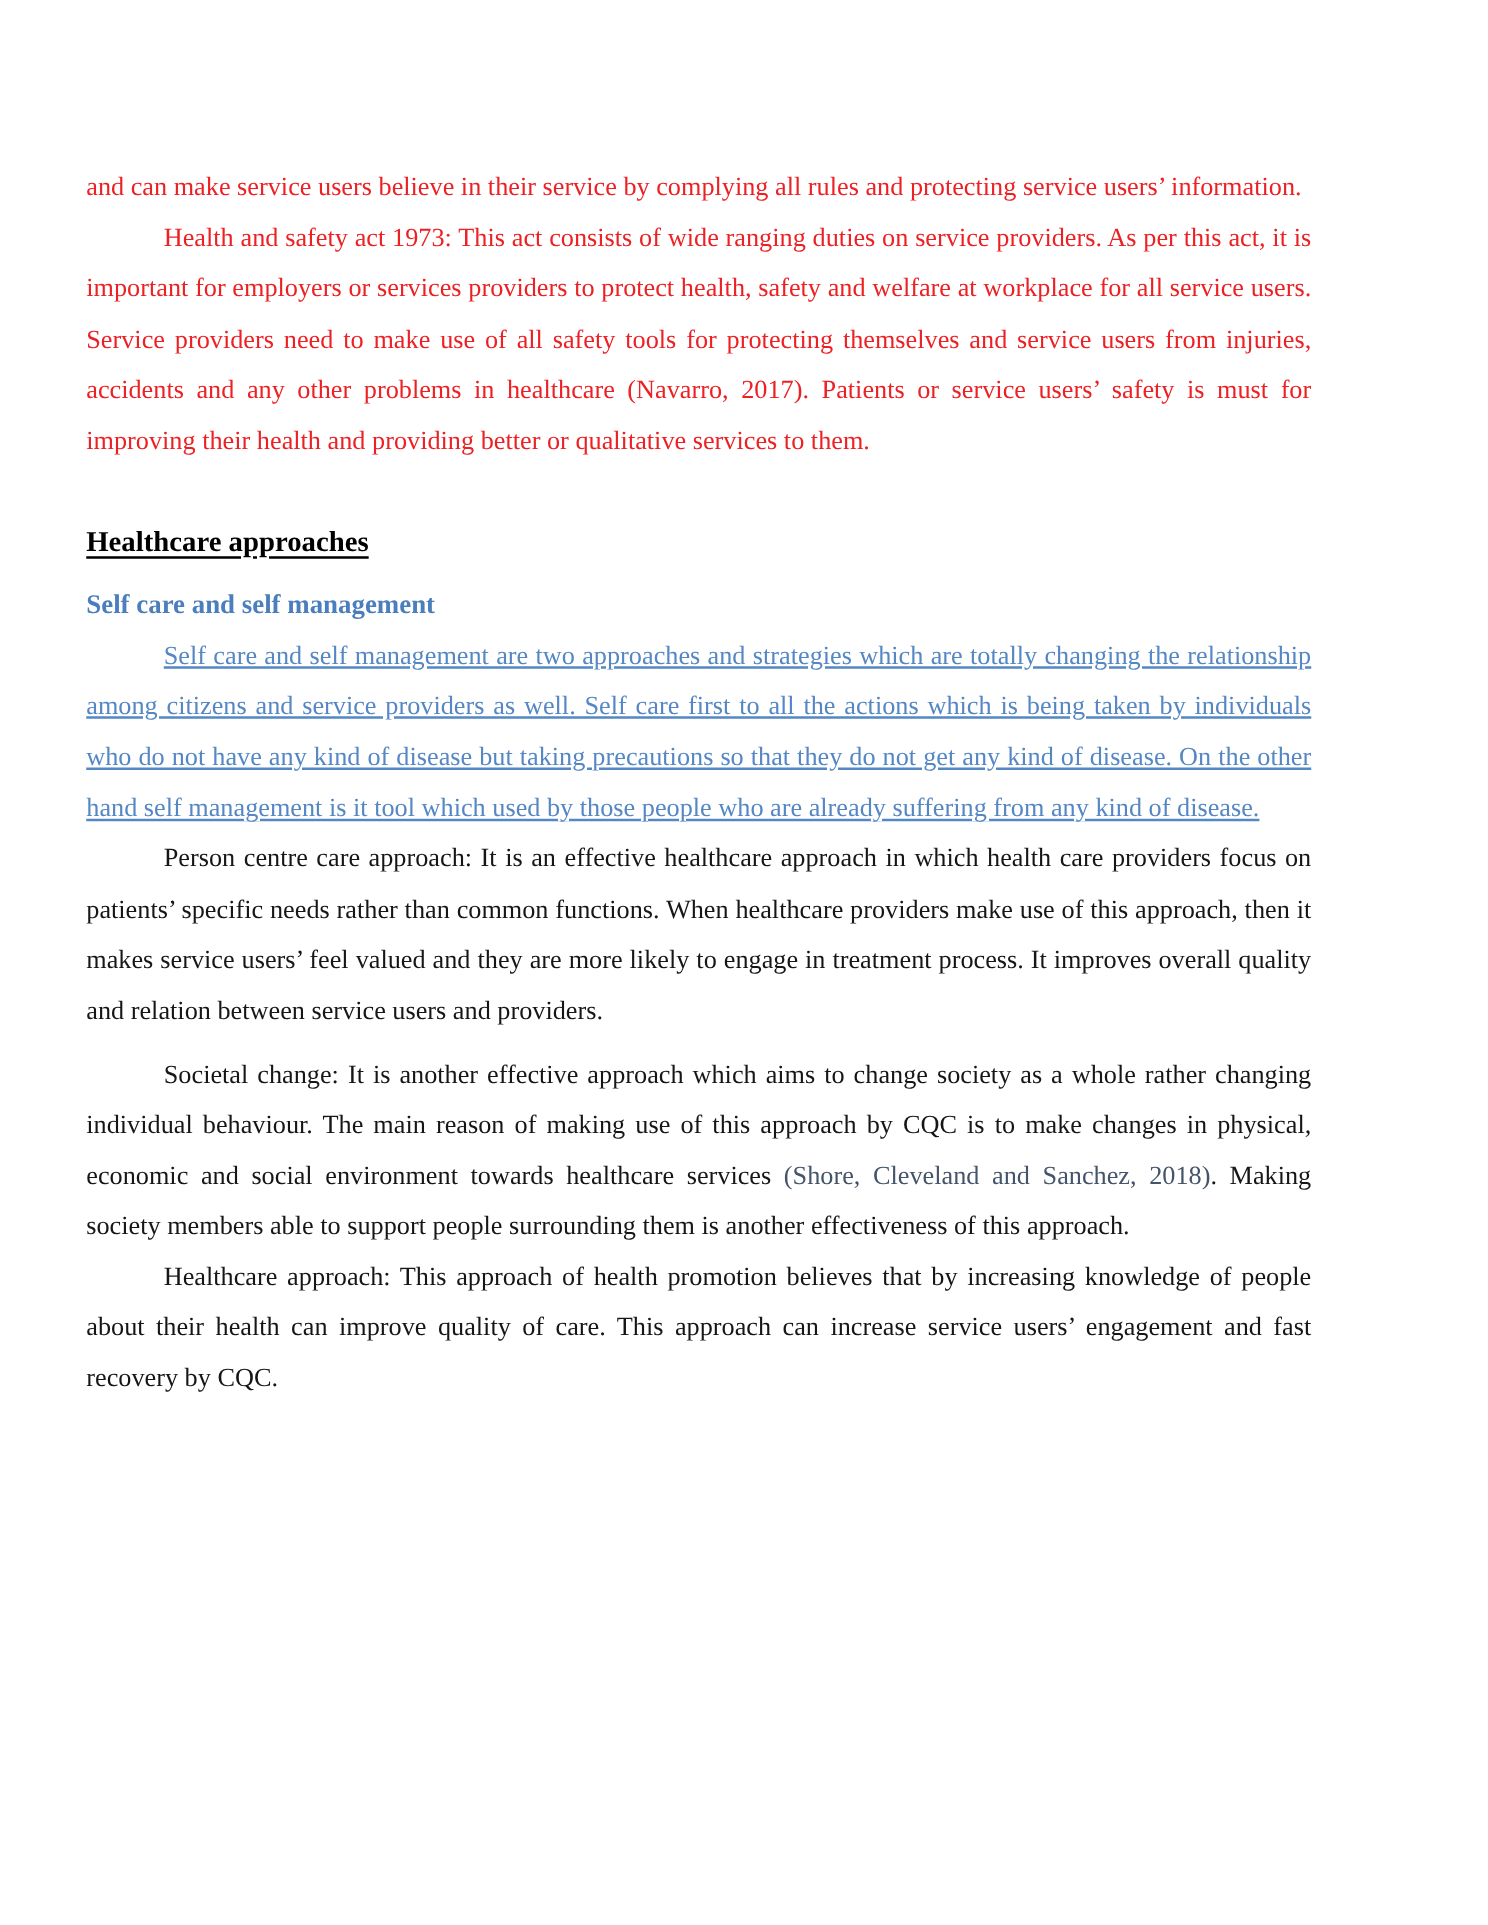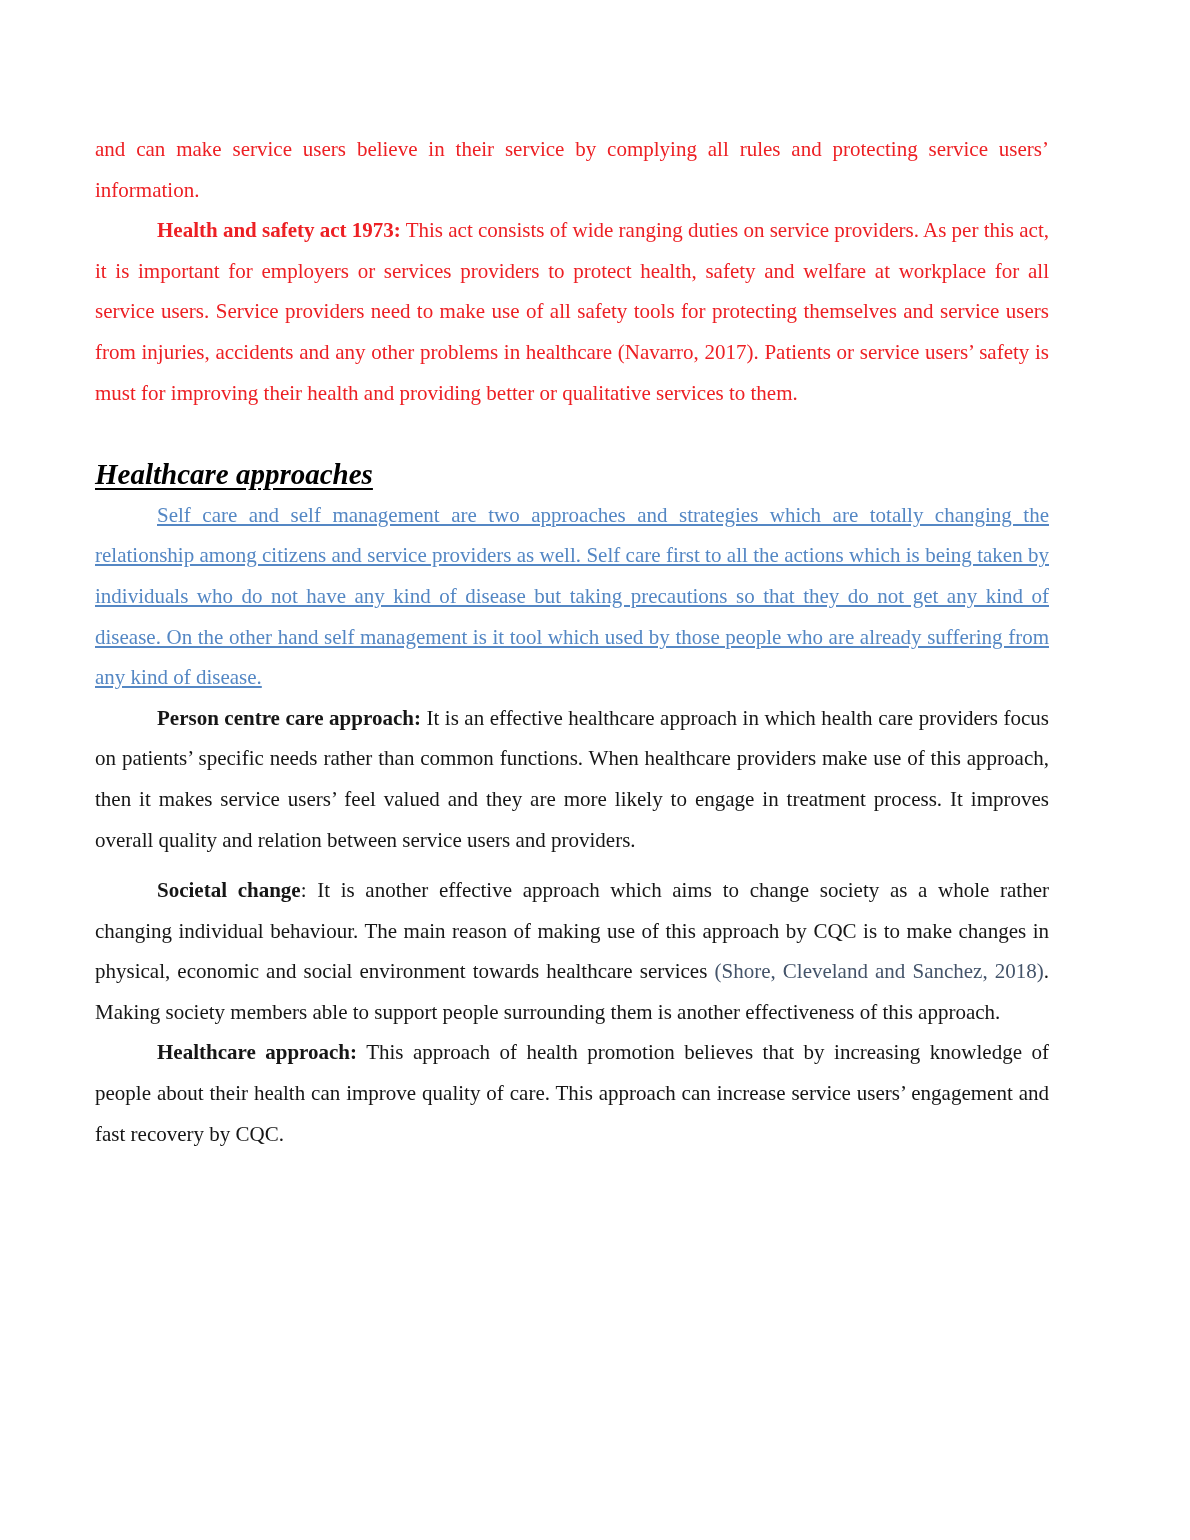--- a/index.html
+++ b/index.html
@@ -6,46 +6,45 @@
     margin: 0;
     padding: 0;
     background: #ffffff;
   }
   .page {
     position: relative;
     width: 1190px;
     height: 1540px;
     box-sizing: border-box;
     background: var(--page_bg, #ffffff);
-    padding: 129px 141px 0 95px;
+    padding: 129px 141px 0 69px;
     font-family: "Liberation Serif", "DejaVu Serif", serif;
     font-size: 21px;
     line-height: 40.6px;
     color: var(--text_black, #161616);
     overflow: hidden;
   }
   .para {
     margin: 0;
     text-align: justify;
     text-justify: inter-word;
     hyphens: none;
   }
   .indent { text-indent: 62px; }
   .c-red  { color: var(--red, #ed2024); }
   .c-blue { color: var(--blue_body, #5487c4); text-decoration: underline; }
   .c-black{ color: var(--text_black, #161616); }
   .cite   { color: var(--citation_blue, #44546a); }
-  .bold   { font-weight: bold; }
+  .bold   { font-weight: normal; }
   .doc-heading {
     margin: 41px 0 0 0;
-    font-size: 29px;
+    font-size: 23px;
     line-height: 40.6px;
     font-weight: bold;
     color: var(--heading_black, #000000);
-    font-style: italic;
   }
   .doc-heading .underline {
     text-decoration: underline;
     text-decoration-thickness: 2px;
     text-underline-offset: 4px;
   }
   .doc-subheading {
     margin: 9px 0 0 0;
     font-size: 21.5px;
     line-height: 40.6px;
@@ -64,20 +63,21 @@
   </p>
 
   <p class="para c-red indent">
     <span class="bold">Health and safety act 1973:</span><span> This act consists of wide ranging duties on service providers. As per this act, it is important for employers or services providers to protect health, safety and welfare at workplace for all service users. Service providers need to make use of all safety tools for protecting themselves and service users from injuries, accidents and any other problems in healthcare (Navarro, 2017). Patients or service users’ safety is must for improving their health and providing better or qualitative services to them.</span>
   </p>
 
   <h2 class="doc-heading">
     <span class="underline">Healthcare approaches</span>
   </h2>
 
+  <h3 class="doc-subheading">Self care and self management</h3>
 
   <p class="para c-blue indent">
     <span>Self care and self management are two approaches and strategies which are totally changing the relationship among citizens and service providers as well. Self care first to all the actions which is being taken by individuals who do not have any kind of disease but taking precautions so that they do not get any kind of disease. On the other hand self management is it tool which used by those people who are already suffering from any kind of disease.</span>
   </p>
 
   <p class="para c-black indent">
     <span class="bold">Person centre care approach:</span><span> It is an effective healthcare approach in which health care providers focus on patients’ specific needs rather than common functions. When healthcare providers make use of this approach, then it makes service users’ feel valued and they are more likely to engage in treatment process. It improves overall quality and relation between service users and providers.</span>
   </p>
 
   <p class="para c-black indent societal">

